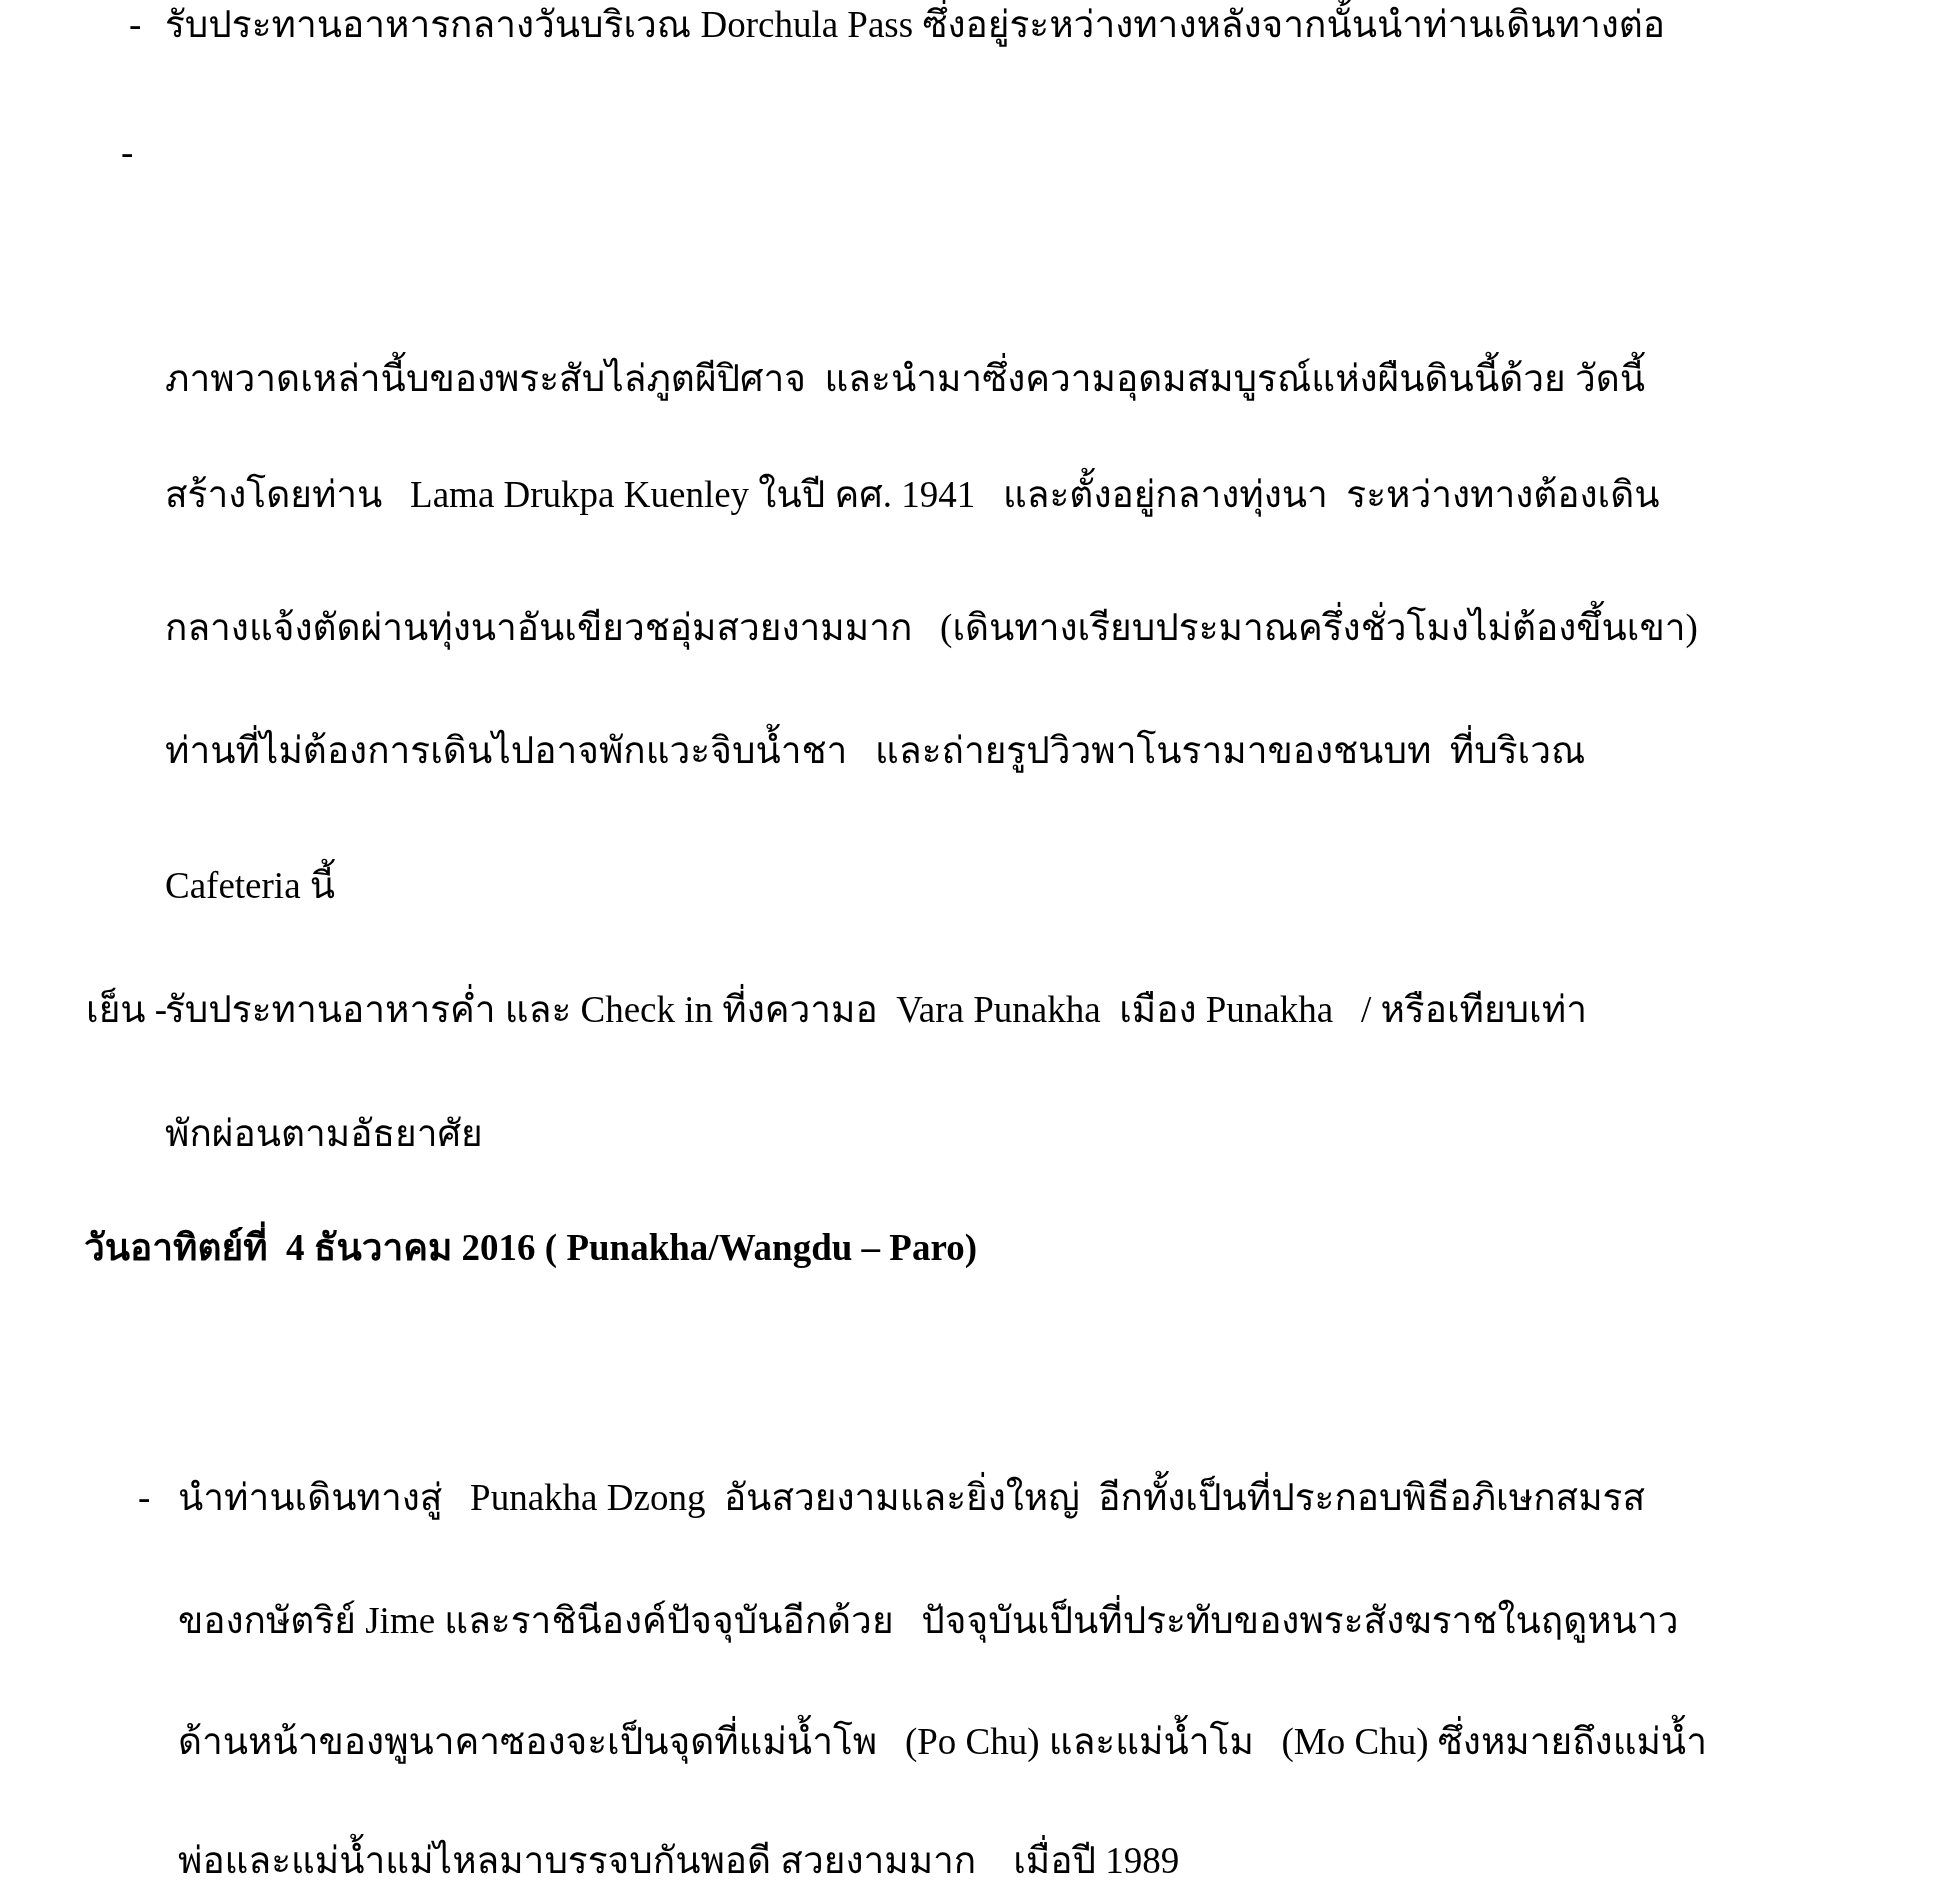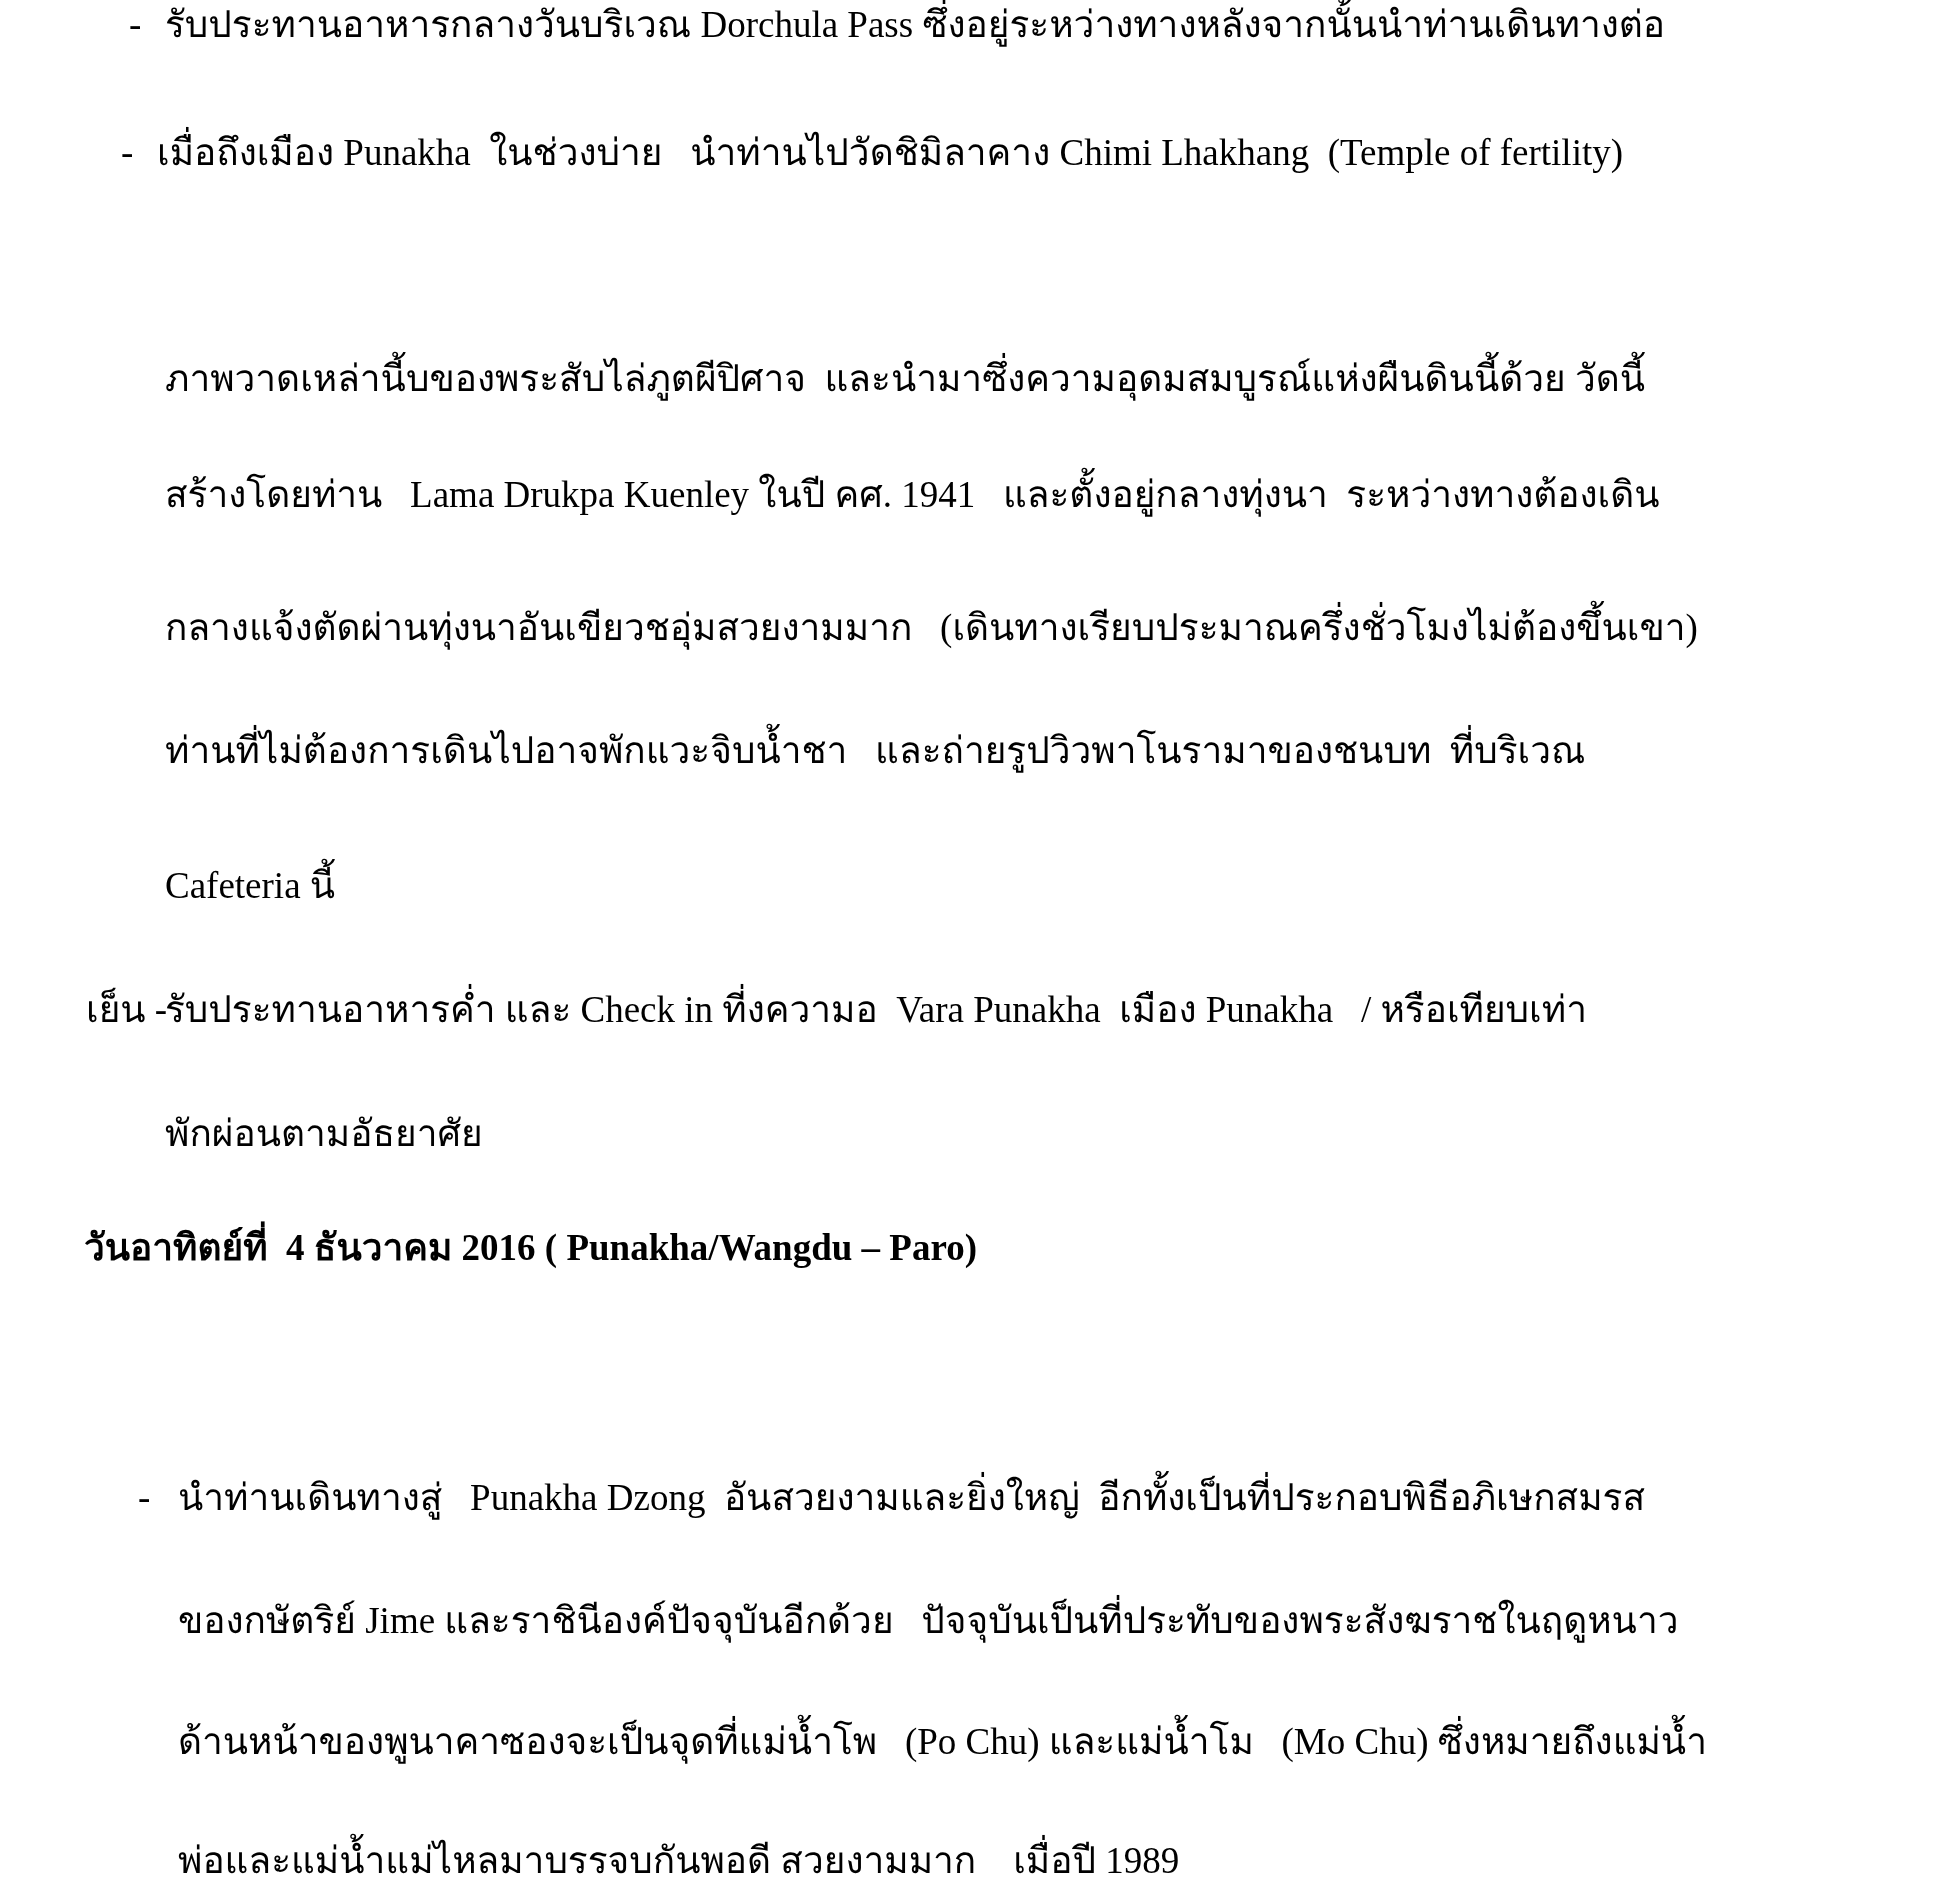--- a/index.html
+++ b/index.html
@@ -59,21 +59,20 @@
 
 <div class="page">
 
   <div class="line" style="top:3.8px">
     <span class="marker">-</span>
     <span class="text">รับประทานอาหารกลางวันบริเวณ Dorchula Pass ซึ่งอยู่ระหว่างทางหลังจากนั้นนำท่านเดินทางต่อ</span>
   </div>
 
   <div class="line" style="top:132px">
     <span class="marker" style="left:121px">-</span>
-    <span class="text" style="left:157px">เมื่อถึงเมือง Punakha  ในช่วงบ่าย   นำท่านไปวัดชิมิลาคาง Chimi Lhakhang  (Temple of fertility)</span>
   </div>
 
 
   <div class="line" style="top:358px">
     <span class="text">ภาพวาดเหล่านี้บของพระสับไล่ภูตผีปิศาจ  และนำมาซึ่งความอุดมสมบูรณ์แห่งผืนดินนี้ด้วย วัดนี้</span>
   </div>
 
   <div class="line" style="top:474px">
     <span class="text">สร้างโดยท่าน   Lama Drukpa Kuenley ในปี คศ. 1941   และตั้งอยู่กลางทุ่งนา  ระหว่างทางต้องเดิน</span>
   </div>

